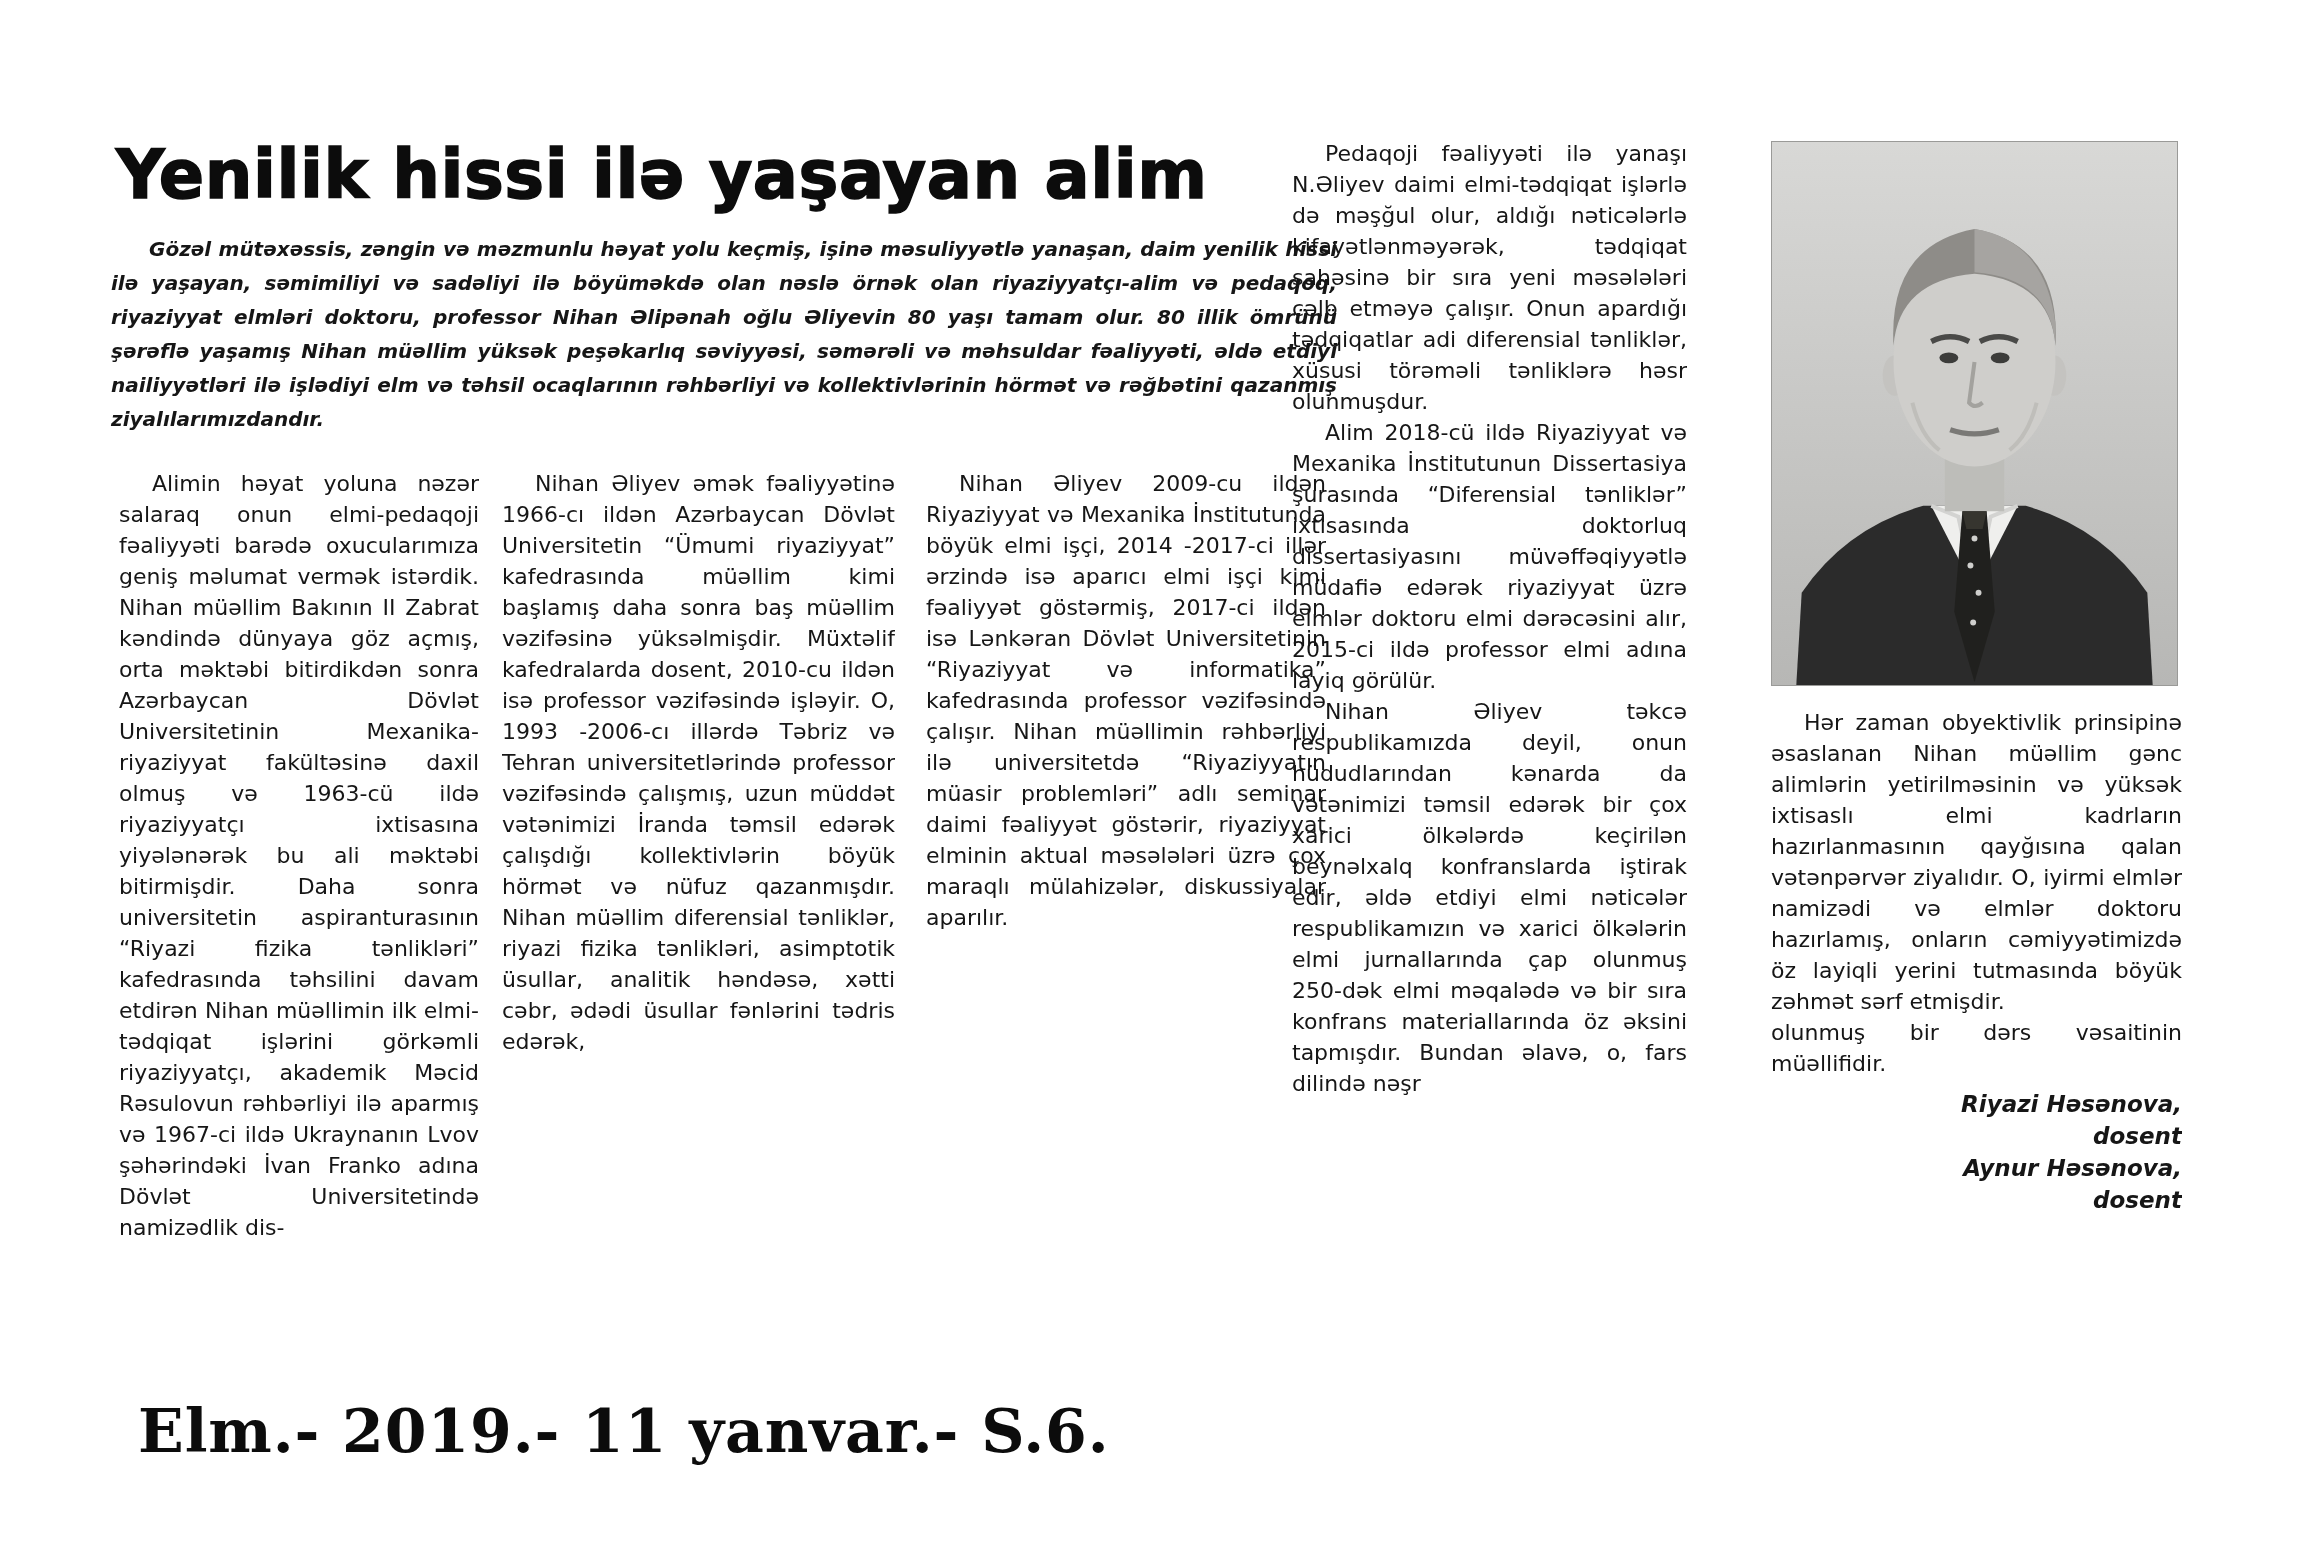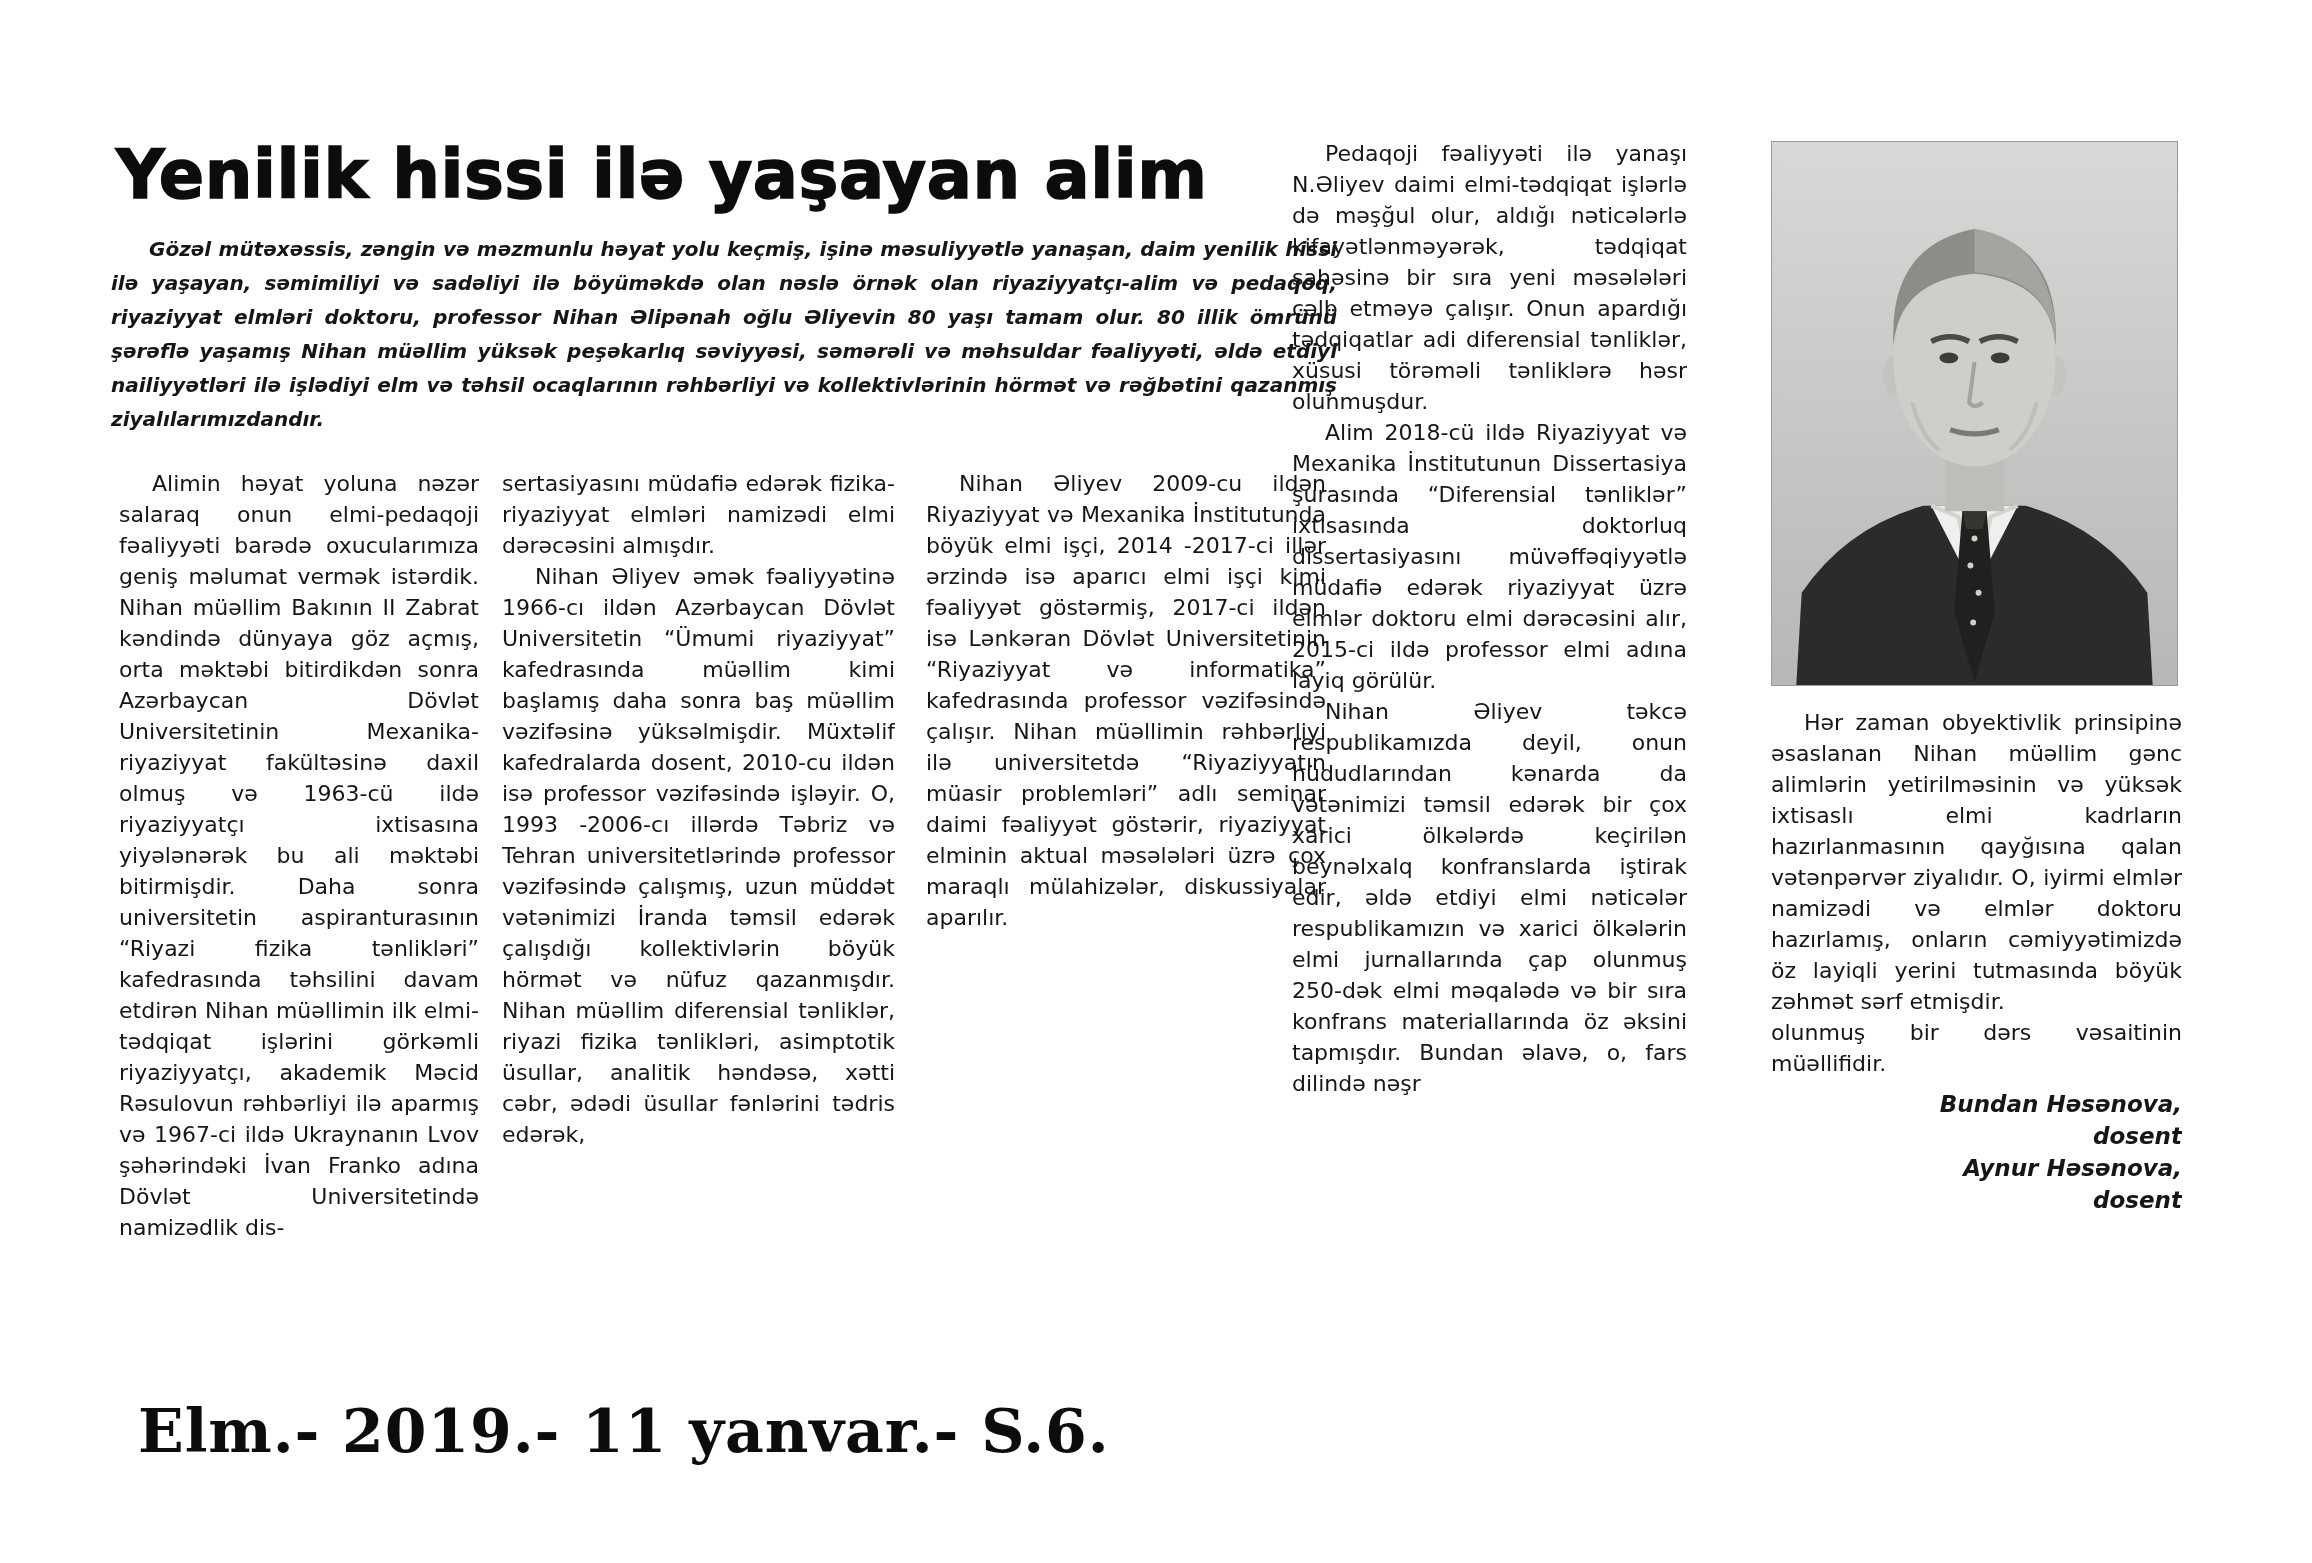--- a/index.html
+++ b/index.html
@@ -99,21 +99,20 @@
 
   <h1 class="title">Yenilik hissi ilə yaşayan alim</h1>
 
   <p class="lead">Gözəl mütəxəssis, zəngin və məzmunlu həyat yolu keçmiş, işinə məsuliyyətlə yanaşan, daim yenilik hissi ilə yaşayan, səmimiliyi və sadəliyi ilə böyüməkdə olan nəslə örnək olan riyaziyyatçı-alim və pedaqoq, riyaziyyat elmləri doktoru, professor Nihan Əlipənah oğlu Əliyevin 80 yaşı tamam olur. 80 illik ömrünü şərəflə yaşamış Nihan müəllim yüksək peşəkarlıq səviyyəsi, səmərəli və məhsuldar fəaliyyəti, əldə etdiyi nailiyyətləri ilə işlədiyi elm və təhsil ocaqlarının rəhbərliyi və kollektivlərinin hörmət və rəğbətini qazanmış ziyalılarımızdandır.</p>
 
   <div class="col col-1">
     <p class="para">Alimin həyat yoluna nəzər salaraq onun elmi-pedaqoji fəaliyyəti barədə oxucularımıza geniş məlumat vermək istərdik. Nihan müəllim Bakının II Zabrat kəndində dünyaya göz açmış, orta məktəbi bitirdikdən sonra Azərbaycan Dövlət Universitetinin Mexanika-riyaziyyat fakültəsinə daxil olmuş və 1963-cü ildə riyaziyyatçı ixtisasına yiyələnərək bu ali məktəbi bitirmişdir. Daha sonra universitetin aspiranturasının “Riyazi fizika tənlikləri” kafedrasında təhsilini davam etdirən Nihan müəllimin ilk elmi-tədqiqat işlərini görkəmli riyaziyyatçı, akademik Məcid Rəsulovun rəhbərliyi ilə aparmış və 1967-ci ildə Ukraynanın Lvov şəhərindəki İvan Franko adına Dövlət Universitetində namizədlik dis-</p>
   </div>
 
   <div class="col col-2">
-    <p class="para cont">sertasiyasını müdafiə edərək fizika-riyaziyyat elmləri namizədi elmi dərəcəsini almışdır.</p>
     <p class="para">Nihan Əliyev əmək fəaliyyətinə 1966-cı ildən Azərbaycan Dövlət Universitetin “Ümumi riyaziyyat” kafedrasında müəllim kimi başlamış daha sonra baş müəllim vəzifəsinə yüksəlmişdir. Müxtəlif kafedralarda dosent, 2010-cu ildən isə professor vəzifəsində işləyir. O, 1993 -2006-cı illərdə Təbriz və Tehran universitetlərində professor vəzifəsində çalışmış, uzun müddət vətənimizi İranda təmsil edərək çalışdığı kollektivlərin böyük hörmət və nüfuz qazanmışdır. Nihan müəllim diferensial tənliklər, riyazi fizika tənlikləri, asimptotik üsullar, analitik həndəsə, xətti cəbr, ədədi üsullar fənlərini tədris edərək,</p>
   </div>
 
   <div class="col col-3">
     <p class="para">Nihan Əliyev 2009-cu ildən Riyaziyyat və Mexanika İnstitutunda böyük elmi işçi, 2014 -2017-ci illər ərzində isə aparıcı elmi işçi kimi fəaliyyət göstərmiş, 2017-ci ildən isə Lənkəran Dövlət Universitetinin “Riyaziyyat və informatika” kafedrasında professor vəzifəsində çalışır. Nihan müəllimin rəhbərliyi ilə universitetdə “Riyaziyyatın müasir problemləri” adlı seminar daimi fəaliyyət göstərir, riyaziyyat elminin aktual məsələləri üzrə çox maraqlı mülahizələr, diskussiyalar aparılır.</p>
   </div>
 
   <div class="col col-4">
     <p class="para">Pedaqoji fəaliyyəti ilə yanaşı N.Əliyev daimi elmi-tədqiqat işlərlə də məşğul olur, aldığı nəticələrlə kifayətlənməyərək, tədqiqat sahəsinə bir sıra yeni məsələləri cəlb etməyə çalışır. Onun apardığı tədqiqatlar adi diferensial tənliklər, xüsusi törəməli tənliklərə həsr olunmuşdur.</p>
     <p class="para">Alim 2018-cü ildə Riyaziyyat və Mexanika İnstitutunun Dissertasiya şurasında “Diferensial tənliklər” ixtisasında doktorluq dissertasiyasını müvəffəqiyyətlə müdafiə edərək riyaziyyat üzrə elmlər doktoru elmi dərəcəsini alır, 2015-ci ildə professor elmi adına layiq görülür.</p>
@@ -153,21 +152,21 @@
       <circle cx="153" cy="332" r="2.2" fill="#cfcfcd"></circle>
       <circle cx="149" cy="354" r="2.2" fill="#cfcfcd"></circle>
       <path d="M141,272 L159,272 L156,285 L144,285 Z" fill="#36352f"></path>
     </svg>
   </figure>
 
   <div class="col col-5">
     <p class="para">Hər zaman obyektivlik prinsipinə əsaslanan Nihan müəllim gənc alimlərin yetirilməsinin və yüksək ixtisaslı elmi kadrların hazırlanmasının qayğısına qalan vətənpərvər ziyalıdır. O, iyirmi elmlər namizədi və elmlər doktoru hazırlamış, onların cəmiyyətimizdə öz layiqli yerini tutmasında böyük zəhmət sərf etmişdir.</p>
     <p class="para cont">olunmuş bir dərs vəsaitinin müəllifidir.</p>
     <div class="signatures">
-      <p>Bundan Həsənova,</p>
+      <p>Riyazi Həsənova,</p>
       <p>dosent</p>
       <p>Aynur Həsənova,</p>
       <p>dosent</p>
     </div>
   </div>
 
   <div class="footer">Elm.- 2019.- 11 yanvar.- S.6.</div>
 
 </div>
 

